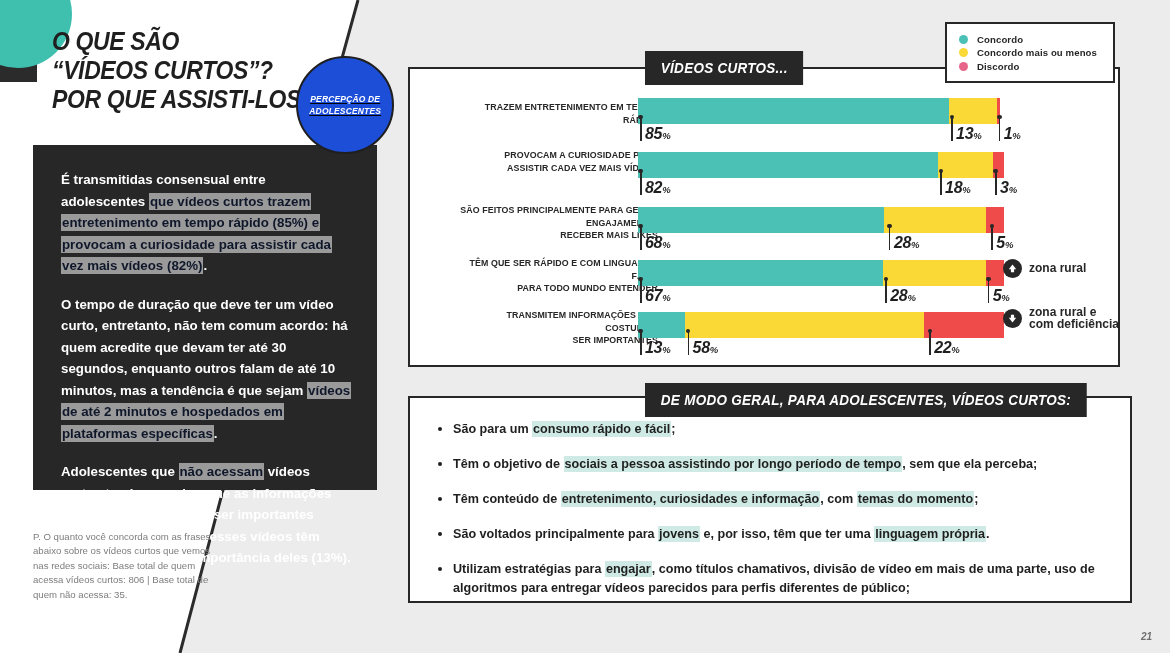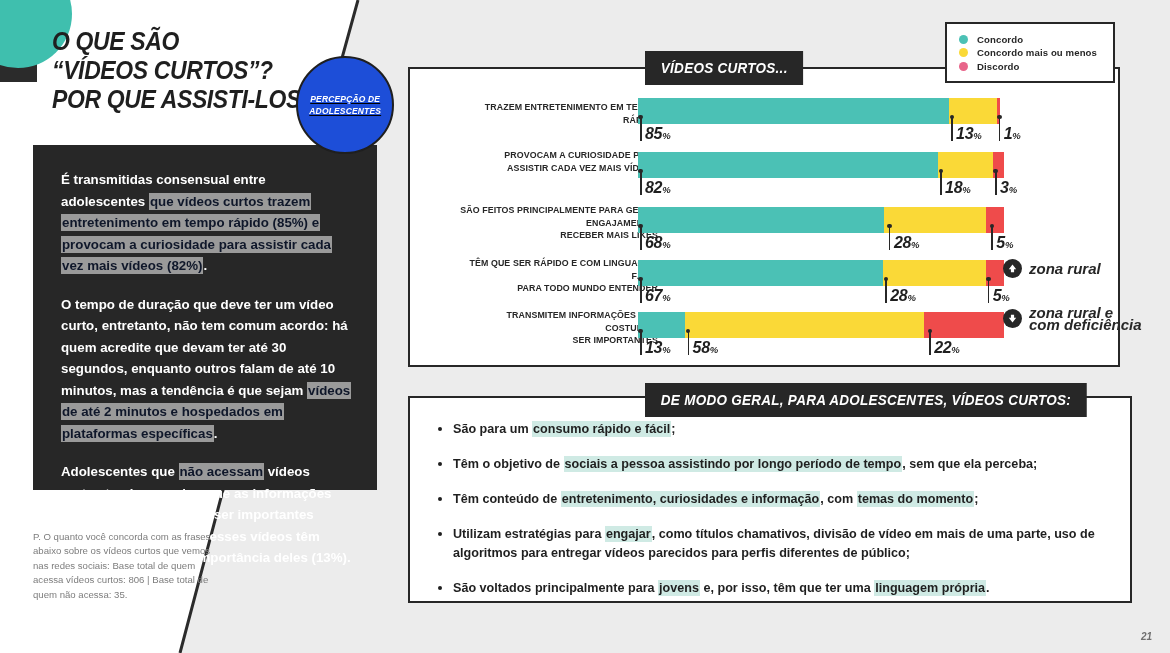--- a/index.html
+++ b/index.html
@@ -126,21 +126,21 @@
   .callout .val .pct{font-size:9.5px;}
 
   
   .side-note{position:absolute;display:flex;align-items:center;z-index:12;}
   .side-note .arrow-badge{
     width:19px;height:19px;border-radius:50%;background:#272727;flex:none;
     display:flex;align-items:center;justify-content:center;margin-right:7px;
   }
   .side-note .arrow-badge svg{display:block;}
   .side-note .side-label{
-    font-size:15px;font-weight:bold;line-height:11.5px;color:#272727;font-style:italic;
+    font-size:12px;font-weight:bold;line-height:11.5px;color:#272727;
   }
 
   
   #summary-list{
     position:absolute;left:24px;top:22px;right:16px;
     list-style:none;margin:0;padding:0;
   }
   #summary-list li{
     position:relative;padding-left:19px;margin-bottom:16px;
     font-weight:bold;font-size:12.6px;line-height:19px;color:#1f1f1f;
@@ -341,22 +341,22 @@
       <span class="legend-dot" style="background: rgb(232, 101, 138);"></span>
       <span class="legend-label">Discordo</span>
     </div>
   </div>
 
 <div class="panel" id="summary-panel">
   <ul id="summary-list">
       <li><span>São para um </span><span class="hl">consumo rápido e fácil</span><span>;</span></li>
       <li><span>Têm o objetivo de </span><span class="hl">sociais a pessoa assistindo por longo período de tempo</span><span>, sem que ela perceba;</span></li>
       <li><span>Têm conteúdo de </span><span class="hl">entretenimento, curiosidades e informação</span><span>, com </span><span class="hl">temas do momento</span><span>;</span></li>
+      <li><span>São voltados principalmente para </span><span class="hl">jovens</span><span> e, por isso, têm que ter uma </span><span class="hl">linguagem própria</span><span>.</span></li>
       <li><span>Utilizam estratégias para </span><span class="hl">engajar</span><span>, como títulos chamativos, divisão de vídeo em mais de uma parte, uso de algoritmos para entregar vídeos parecidos para perfis diferentes de público;</span></li>
-      <li><span>São voltados principalmente para </span><span class="hl">jovens</span><span> e, por isso, têm que ter uma </span><span class="hl">linguagem própria</span><span>.</span></li>
     </ul>
 </div>
 <div class="panel-title" id="summary-panel-title">DE MODO GERAL, PARA ADOLESCENTES, VÍDEOS CURTOS:</div>
 
 <div id="page-number">21</div>
 
 <div class="side-note" style="left: 1003px; top: 259px;">
     <span class="arrow-badge">
       <svg width="11" height="11" viewBox="0 0 11 11" aria-hidden="true">
         <path d="M5.5 1.6 L9.2 6.2 L7.1 6.2 L7.1 9.3 L3.9 9.3 L3.9 6.2 L1.8 6.2 Z" fill="#ffffff"></path>

